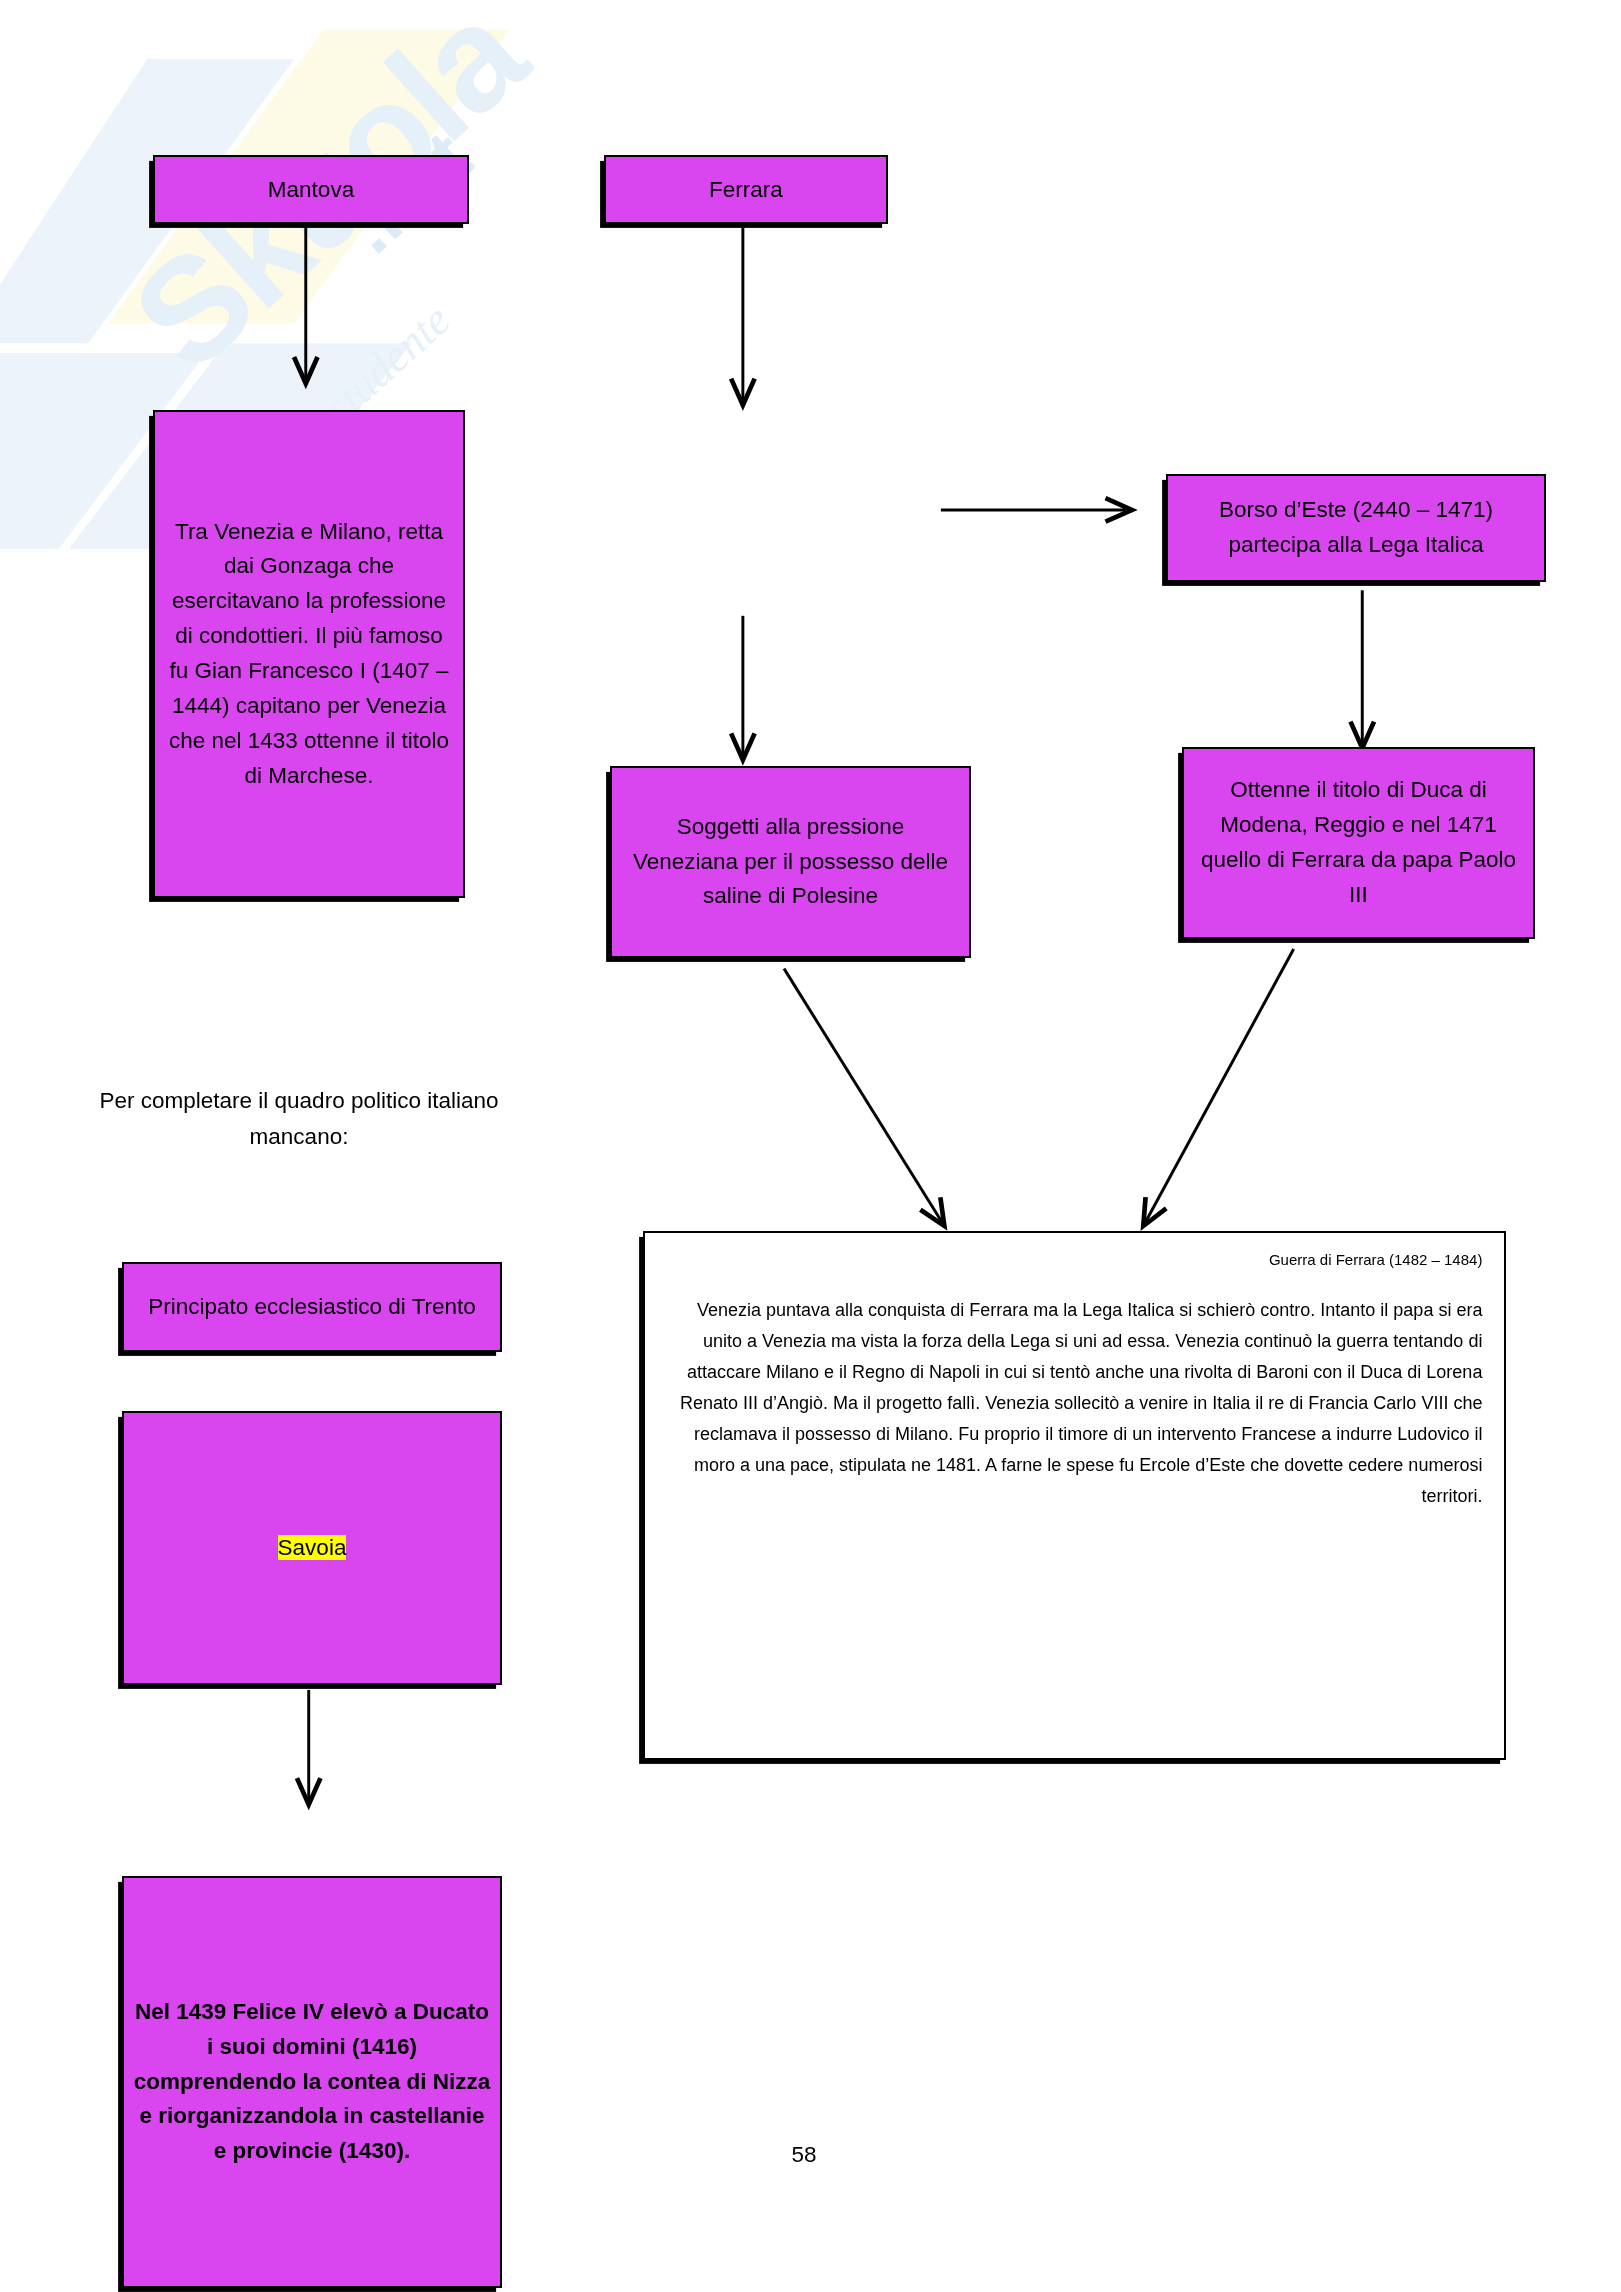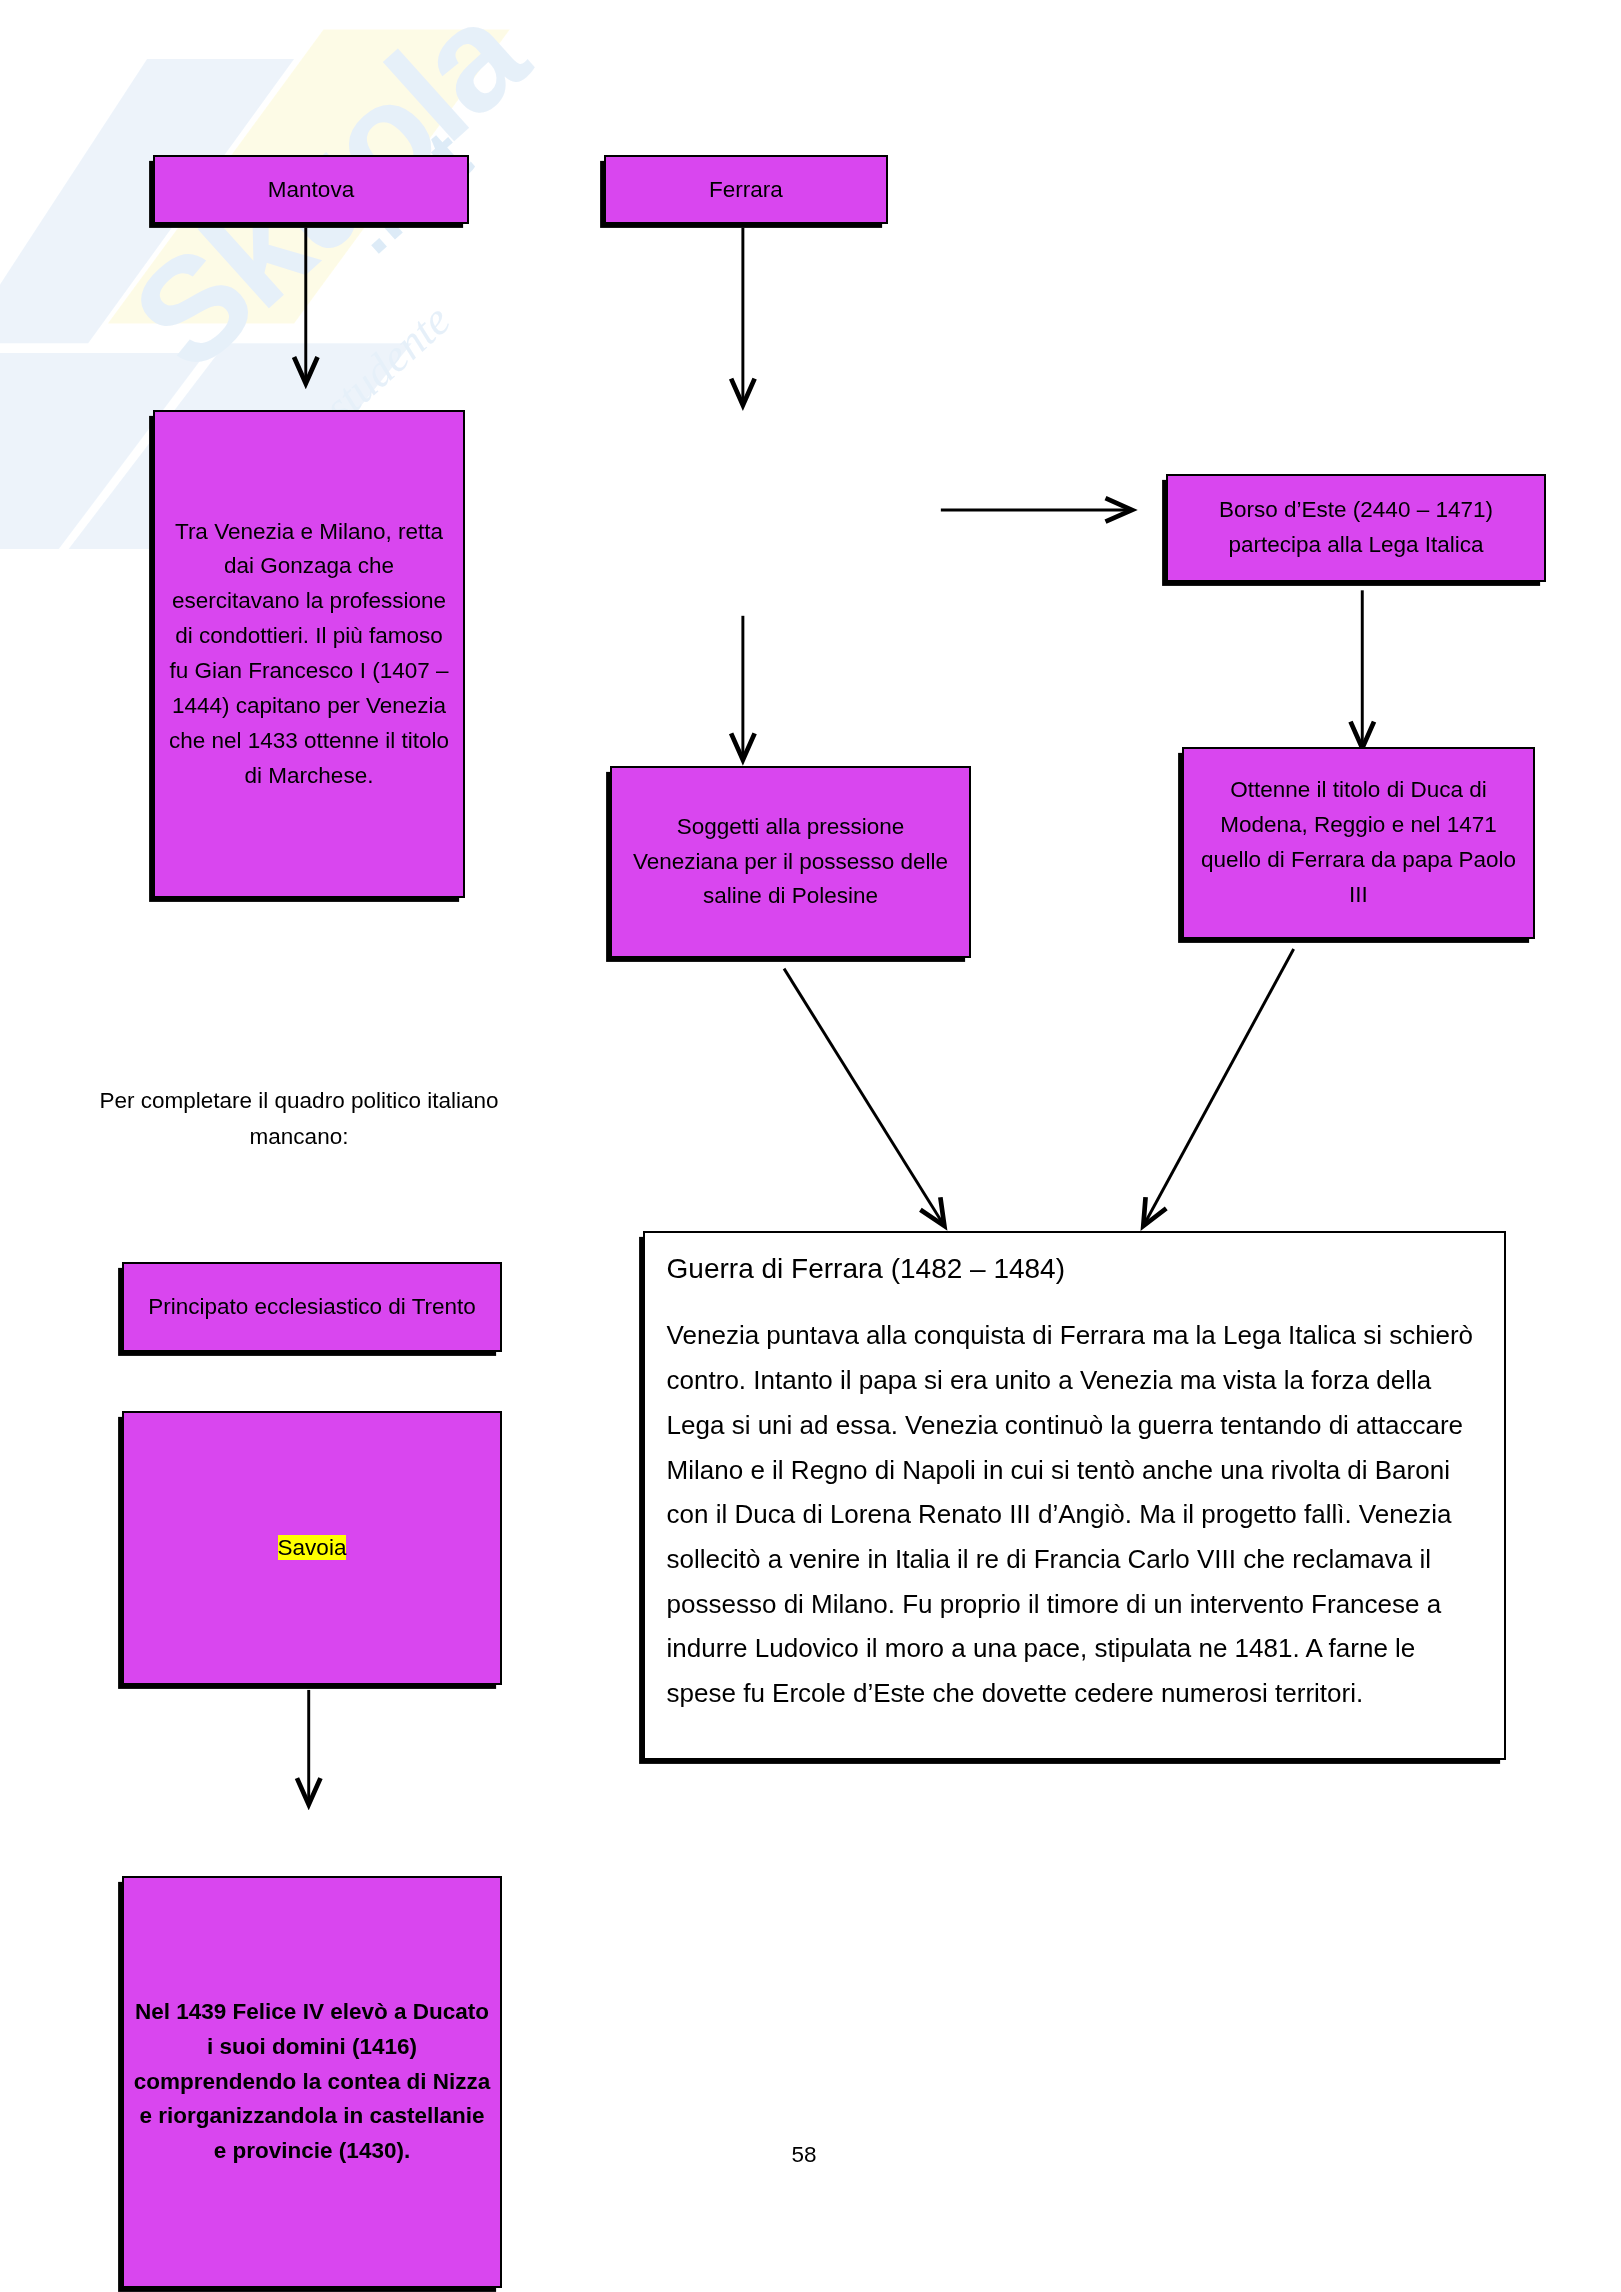--- a/index.html
+++ b/index.html
@@ -70,28 +70,28 @@
   .bigbox {
     position: absolute;
     box-sizing: border-box;
     background: #ffffff;
     border: 2.9px solid #000000;
     box-shadow: -4.9px 4.9px 0 -1px #000000;
     z-index: 2;
     padding: 15.7px 21.6px 21.6px 21.6px;
   }
   .bigbox .bigtitle {
-    text-align: left;
-    font-size: 28px;
+    text-align: right;
+    font-size: 15px;
     line-height: 1.4;
     margin-bottom: 25.5px;
   }
   .bigbox .bigbody {
-    text-align: left;
-    font-size: 26px;
+    text-align: right;
+    font-size: 18px;
     line-height: 1.72;
   }
 
   
   .arrows {
     position: absolute;
     left: 0; top: 0;
     width: 1621px;
     height: 2293px;
     z-index: 1;

